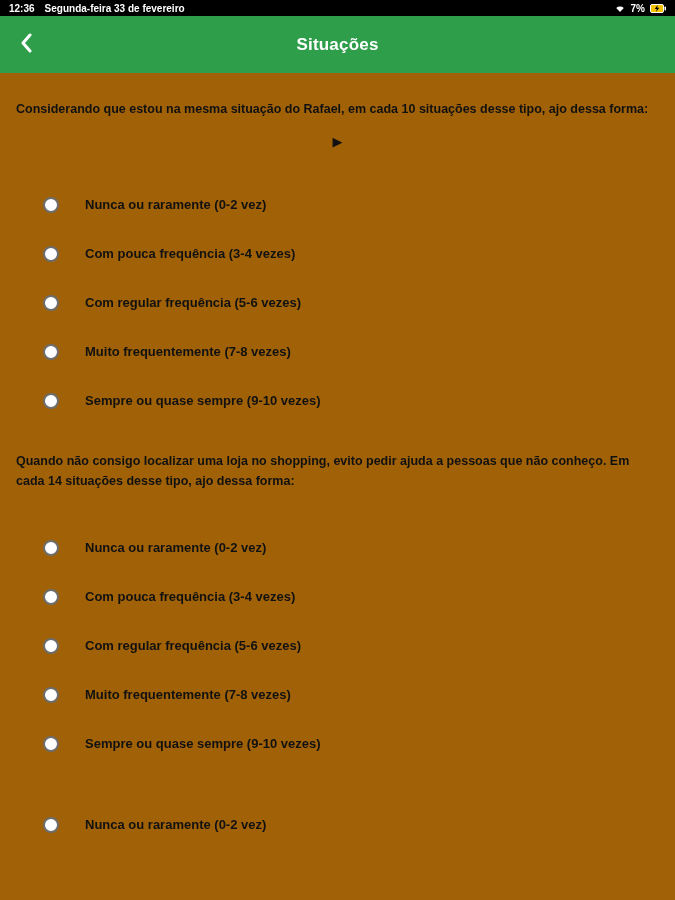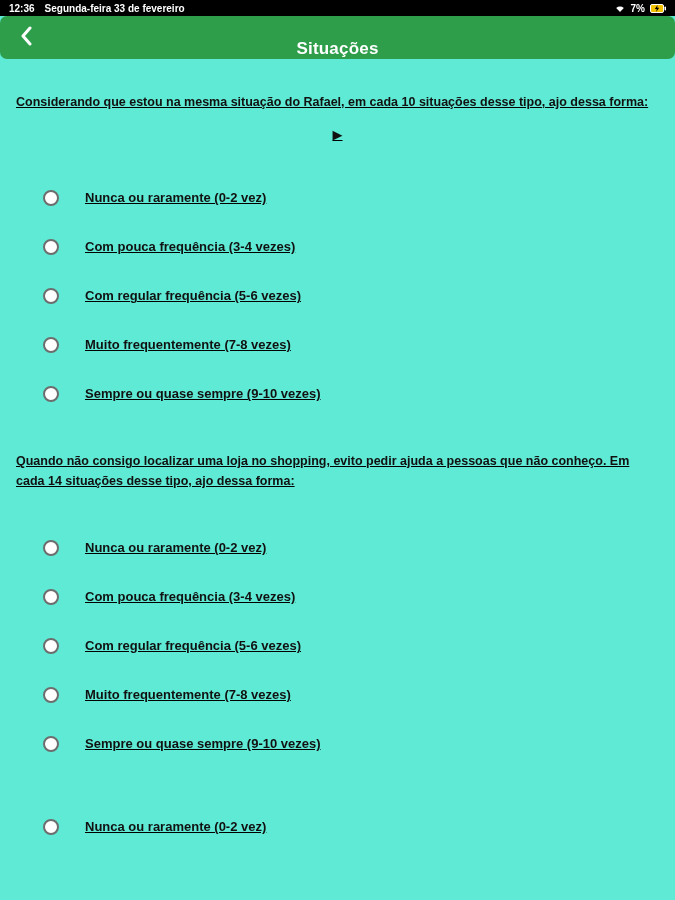--- a/index.html
+++ b/index.html
@@ -1,51 +1,50 @@
 <!DOCTYPE html>
 <html><head>
 <meta charset="utf-8">
 <style>
   * { margin: 0; padding: 0; box-sizing: border-box; }
   html, body { background: #e8e8e8; }
   body { font-family: "Liberation Sans", sans-serif; }
   .screen {
     width: 675px; height: 900px;
-    background: #5eead4;
+    background: #a16207;
     overflow: hidden;
     position: relative;
     margin: 0 auto;
   }
   
   .status-bar {
     height: 16px; background: #000;
     color: #fff;
     display: flex; justify-content: space-between; align-items: center;
     padding: 0 9px;
     font-size: 10px; font-weight: 700;
   }
   .status-left { display: flex; gap: 10px; align-items: center; }
   .status-right { display: flex; gap: 5px; align-items: center; }
   .wifi-icon svg, .battery-icon svg { display: block; }
   
   .header {
-    height: 43px; background: #2e9e4b;
-    display: flex; align-items: flex-end; justify-content: center;
+    height: 57px; background: #2e9e4b;
+    display: flex; align-items: center; justify-content: center;
     position: relative;
-    border-radius: 7px;
   }
   .header-title { color: #fff; font-weight: 700; font-size: 17px; letter-spacing: 0.2px; }
   .back-button {
     position: absolute; left: 8px; top: 0; bottom: 0;
     width: 36px; display: flex; align-items: center; justify-content: center;
     cursor: pointer; background: transparent; border: none;
   }
   
   .content { padding: 0 16px; }
-  .question-block { margin-top: 34px; text-decoration: underline; }
+  .question-block { margin-top: 27px; }
   .question-text {
     font-size: 12.5px; font-weight: 700; color: #111;
     line-height: 1.55;
   }
   .audio-row {
     display: flex; justify-content: center;
     margin: 16px 0 10px 0;
   }
   .play-button {
     background: transparent; border: none; cursor: pointer;

